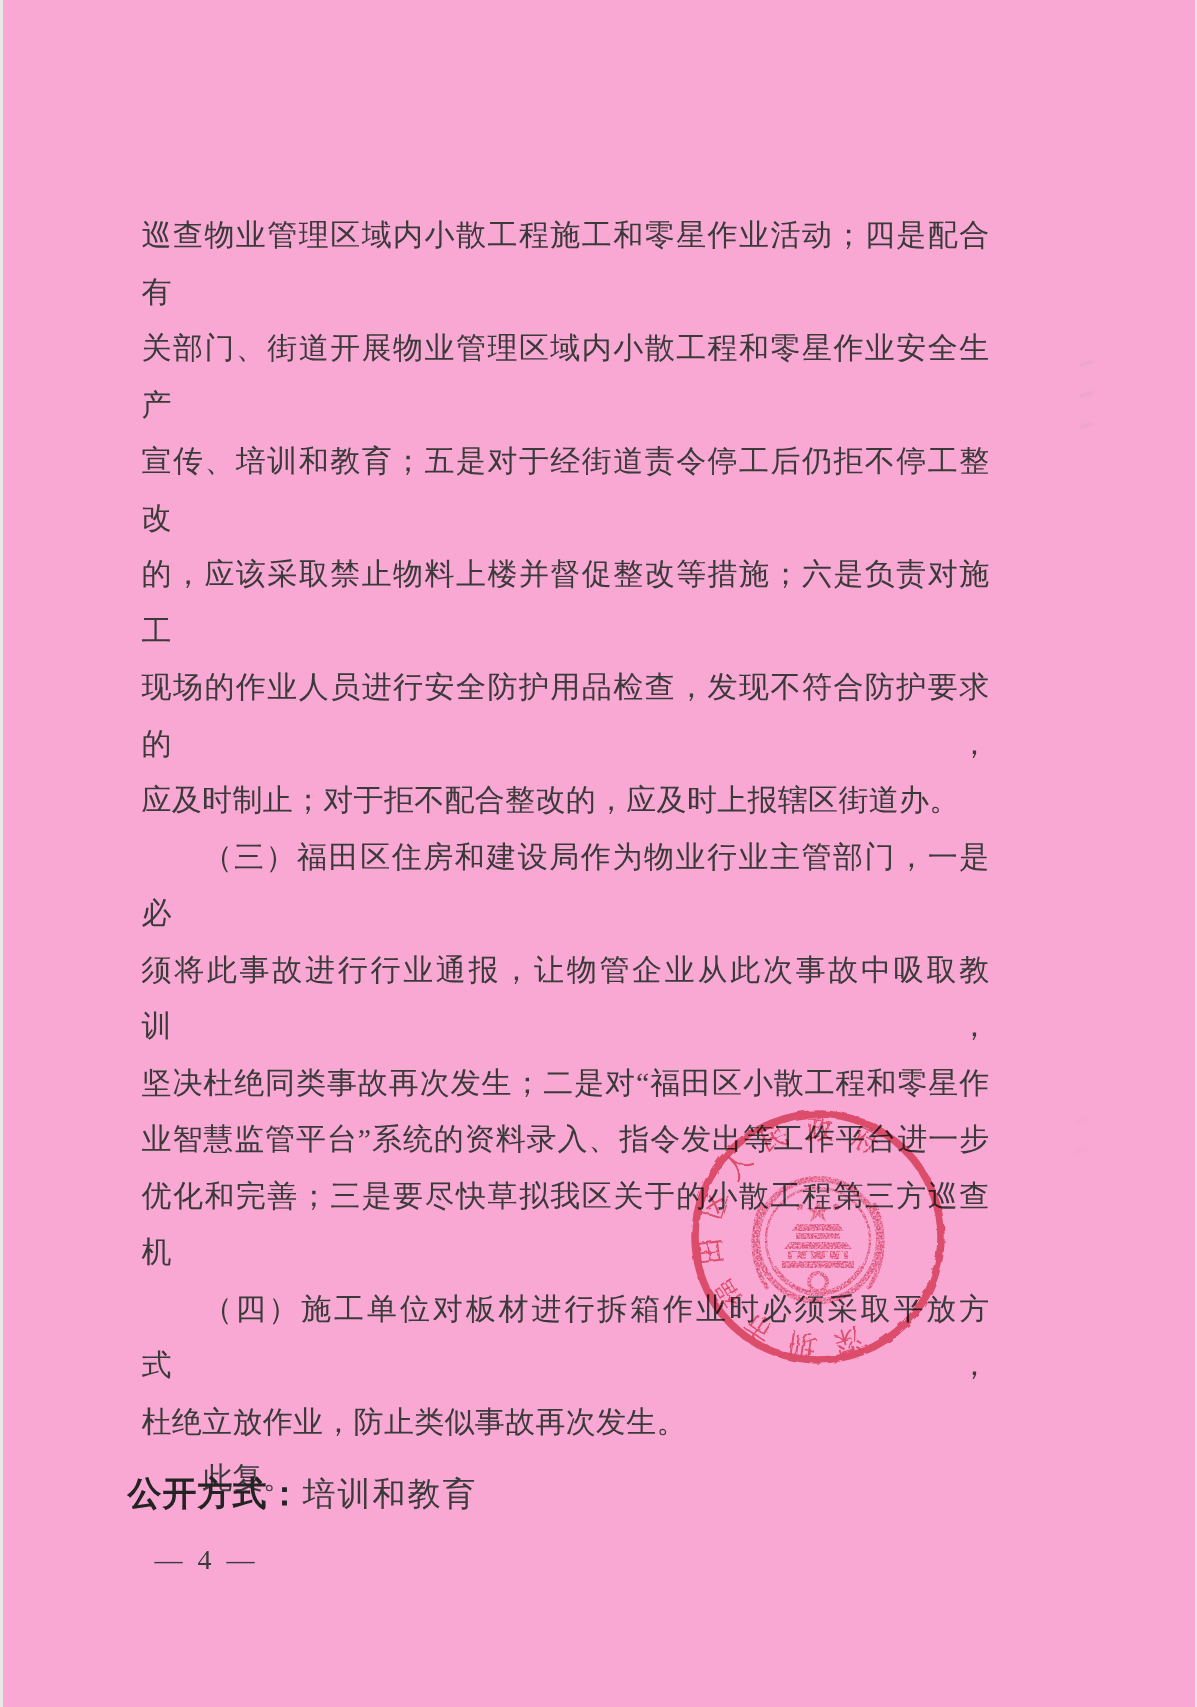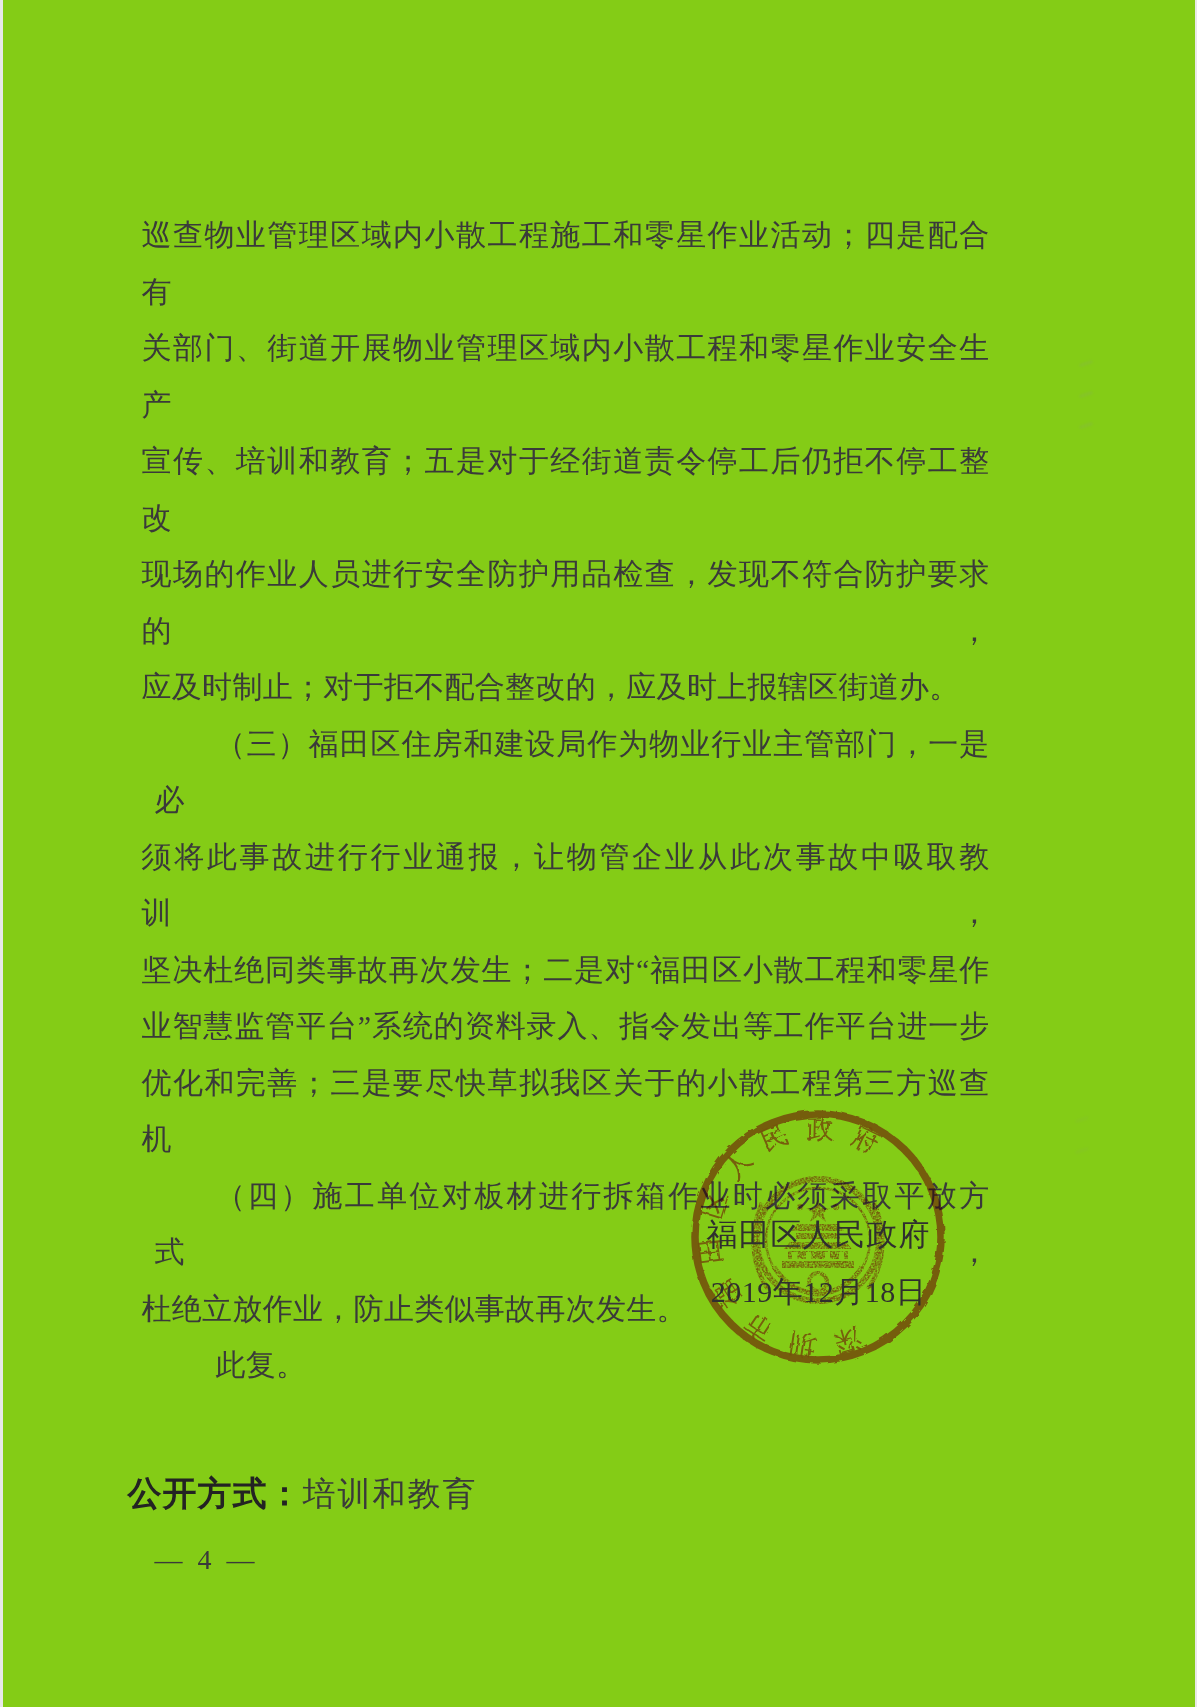--- a/index.html
+++ b/index.html
@@ -1,20 +1,20 @@
 <!DOCTYPE html>
 <html><head>
 <meta charset="utf-8">
 <style>
   html,body{margin:0;padding:0;background:#e8e8e8;}
   .page{
     position:relative;
     width:1192px;height:1707px;
     margin:0 auto;
-    background:#84cc16;
+    background:#f9a8d4;
     overflow:hidden;
     font-family:"Liberation Serif","DejaVu Serif",serif;
     color:#3a3a3a;
   }
   
   .body-text{
     position:absolute;
     left:139px;top:207px;
     width:848px;
   }
@@ -23,21 +23,21 @@
     line-height:56.5px;
     letter-spacing:0.3px;
     color:#3a3a3a;
     white-space:nowrap;
   }
   .doc-line.j{
     white-space:normal;
     text-align:justify;
     text-align-last:justify;
   }
-  .doc-line.indent{ text-indent:61px;margin-left:13px; }
+  .doc-line.indent{ text-indent:61px; }
   
   .signature{
     position:absolute;
     left:640px;top:1214px;
     width:352px;
     text-align:center;
     z-index:3;
   }
   .issuer{
     font-size:31px;
@@ -108,36 +108,33 @@
 </style>
 </head>
 <body>
 
 <div class="page">
 
   <div class="body-text">
     <div class="doc-line j">巡查物业管理区域内小散工程施工和零星作业活动；四是配合有</div>
     <div class="doc-line j">关部门、街道开展物业管理区域内小散工程和零星作业安全生产</div>
     <div class="doc-line j">宣传、培训和教育；五是对于经街道责令停工后仍拒不停工整改</div>
+    <div class="doc-line j">的，应该采取禁止物料上楼并督促整改等措施；六是负责对施工</div>
     <div class="doc-line j">现场的作业人员进行安全防护用品检查，发现不符合防护要求的，</div>
     <div class="doc-line">应及时制止；对于拒不配合整改的，应及时上报辖区街道办。</div>
     <div class="doc-line j indent">（三）福田区住房和建设局作为物业行业主管部门，一是必</div>
     <div class="doc-line j">须将此事故进行行业通报，让物管企业从此次事故中吸取教训，</div>
     <div class="doc-line j">坚决杜绝同类事故再次发生；二是对“福田区小散工程和零星作</div>
     <div class="doc-line j">业智慧监管平台”系统的资料录入、指令发出等工作平台进一步</div>
     <div class="doc-line j">优化和完善；三是要尽快草拟我区关于的小散工程第三方巡查机</div>
     <div class="doc-line j indent">（四）施工单位对板材进行拆箱作业时必须采取平放方式，</div>
     <div class="doc-line">杜绝立放作业，防止类似事故再次发生。</div>
     <div class="doc-line indent">此复。</div>
   </div>
 
-  <div class="signature">
-    <div class="issuer">福田区人民政府</div>
-    <div class="issue-date">2019年12月18日</div>
-  </div>
 
   <svg class="seal" viewBox="0 0 260 260">
     <defs>
       <filter id="rough" x="-10%" y="-10%" width="120%" height="120%">
         <feTurbulence type="fractalNoise" baseFrequency="0.12" numOctaves="2" seed="7" result="t"></feTurbulence>
         <feDisplacementMap in="SourceGraphic" in2="t" scale="3.5"></feDisplacementMap>
       </filter>
       <filter id="speckle" x="-10%" y="-10%" width="120%" height="120%">
         <feTurbulence type="fractalNoise" baseFrequency="0.55" numOctaves="3" seed="11" result="n"></feTurbulence>
         <feColorMatrix in="n" type="matrix" values="0 0 0 0 1  0 0 0 0 1  0 0 0 0 1  0 0 0 2.2 -0.55" result="a"></feColorMatrix>

